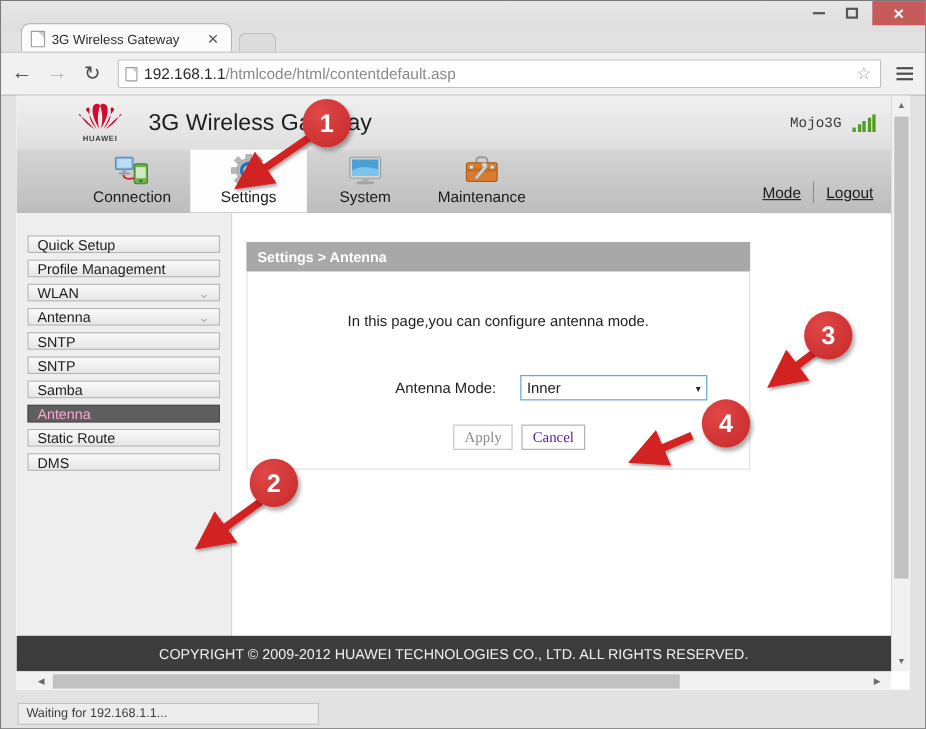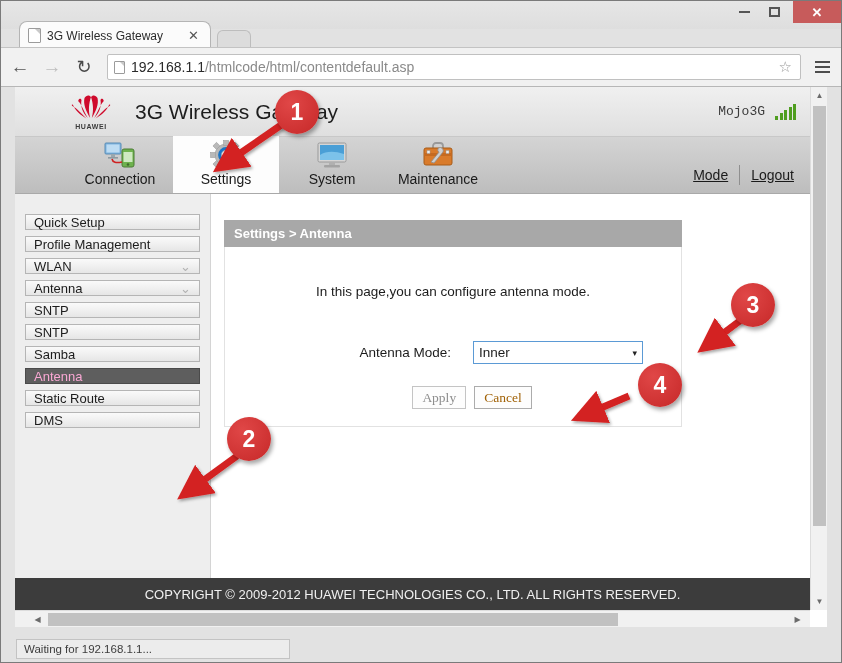--- a/index.html
+++ b/index.html
@@ -228,21 +228,21 @@
     display: flex; align-items: center; padding: 0 5px;
   }
   #antenna-select .sel-caret { margin-left: auto; font-size: 9px; color: #222; }
   #btn-row {
     display: flex; justify-content: center; gap: 8px;
     margin-top: 22px; padding-left: 38px; font-family: Liberation Serif, serif;
   }
   .formbtn {
     min-width: 54px; height: 23px; padding: 0 9px;
     border: 1px solid #acacac; background: #fdfdfd;
-    font-size: 13.5px; color: #a16207;
+    font-size: 13.5px; color: #4c1d95;
     display: flex; align-items: center; justify-content: center;
   }
   .formbtn.disabled { color: #8d8d8d; border-color: #c4c4c4; }
 
   
   #vscroll {
     position: absolute; right: 0; top: 0; width: 17px; height: 523px;
     background: #f1f1f1; border-left: 1px solid #dcdcdc;
   }
   #vscroll .arrow {

